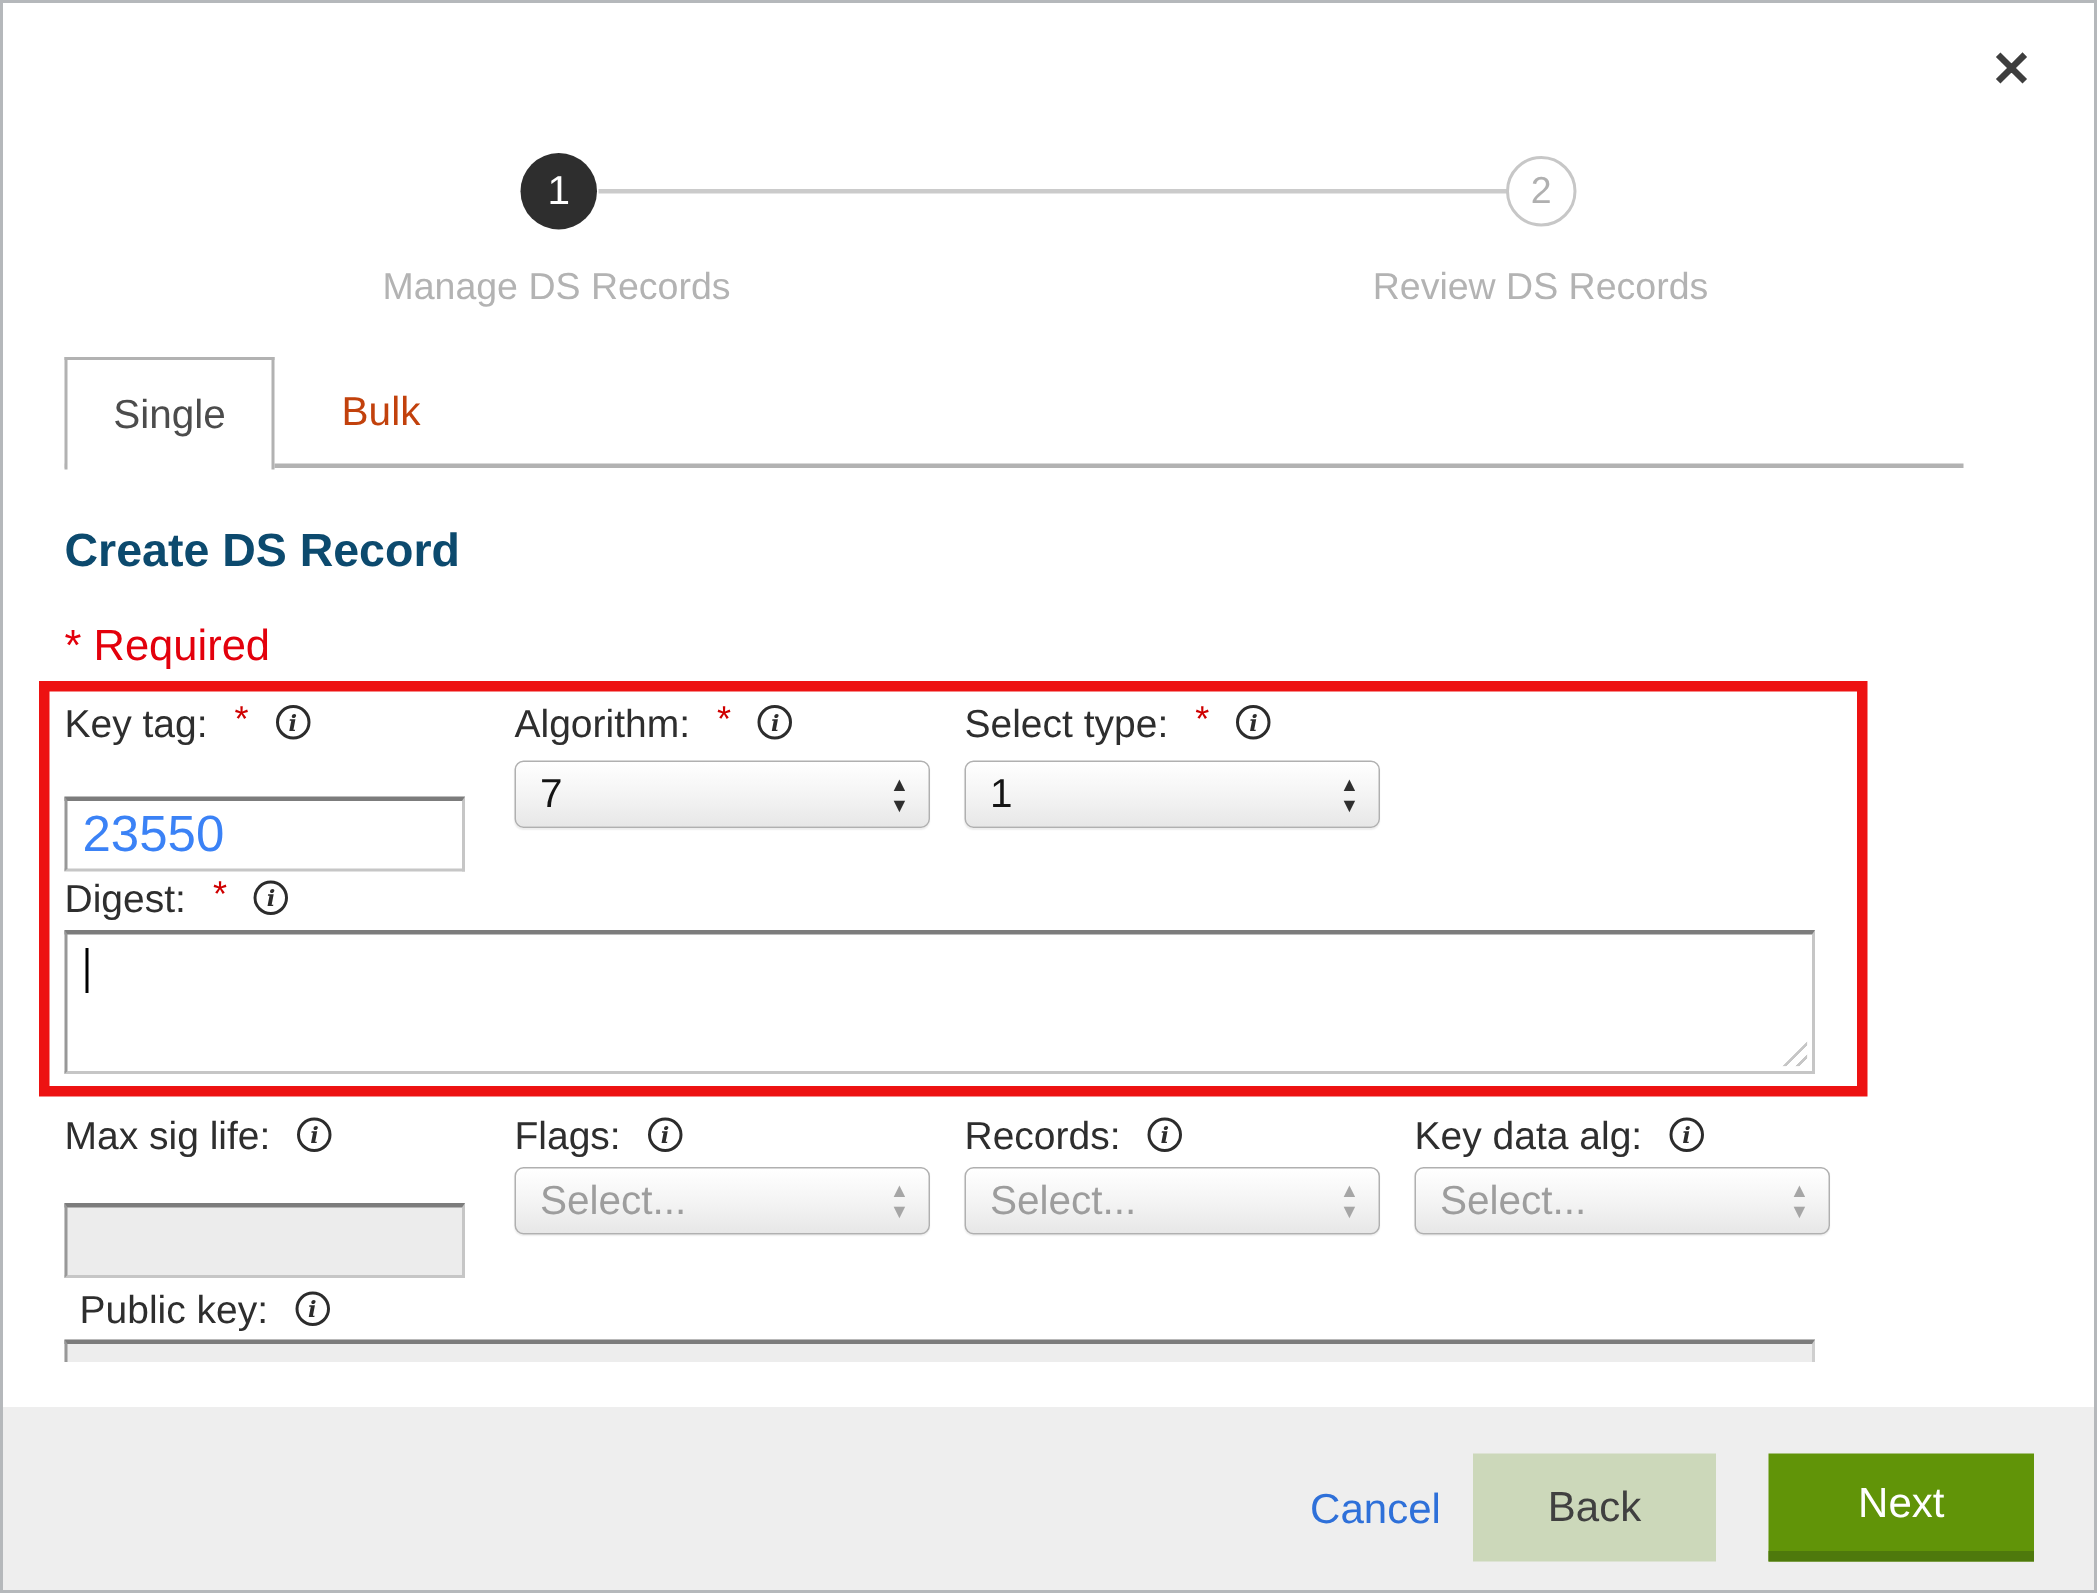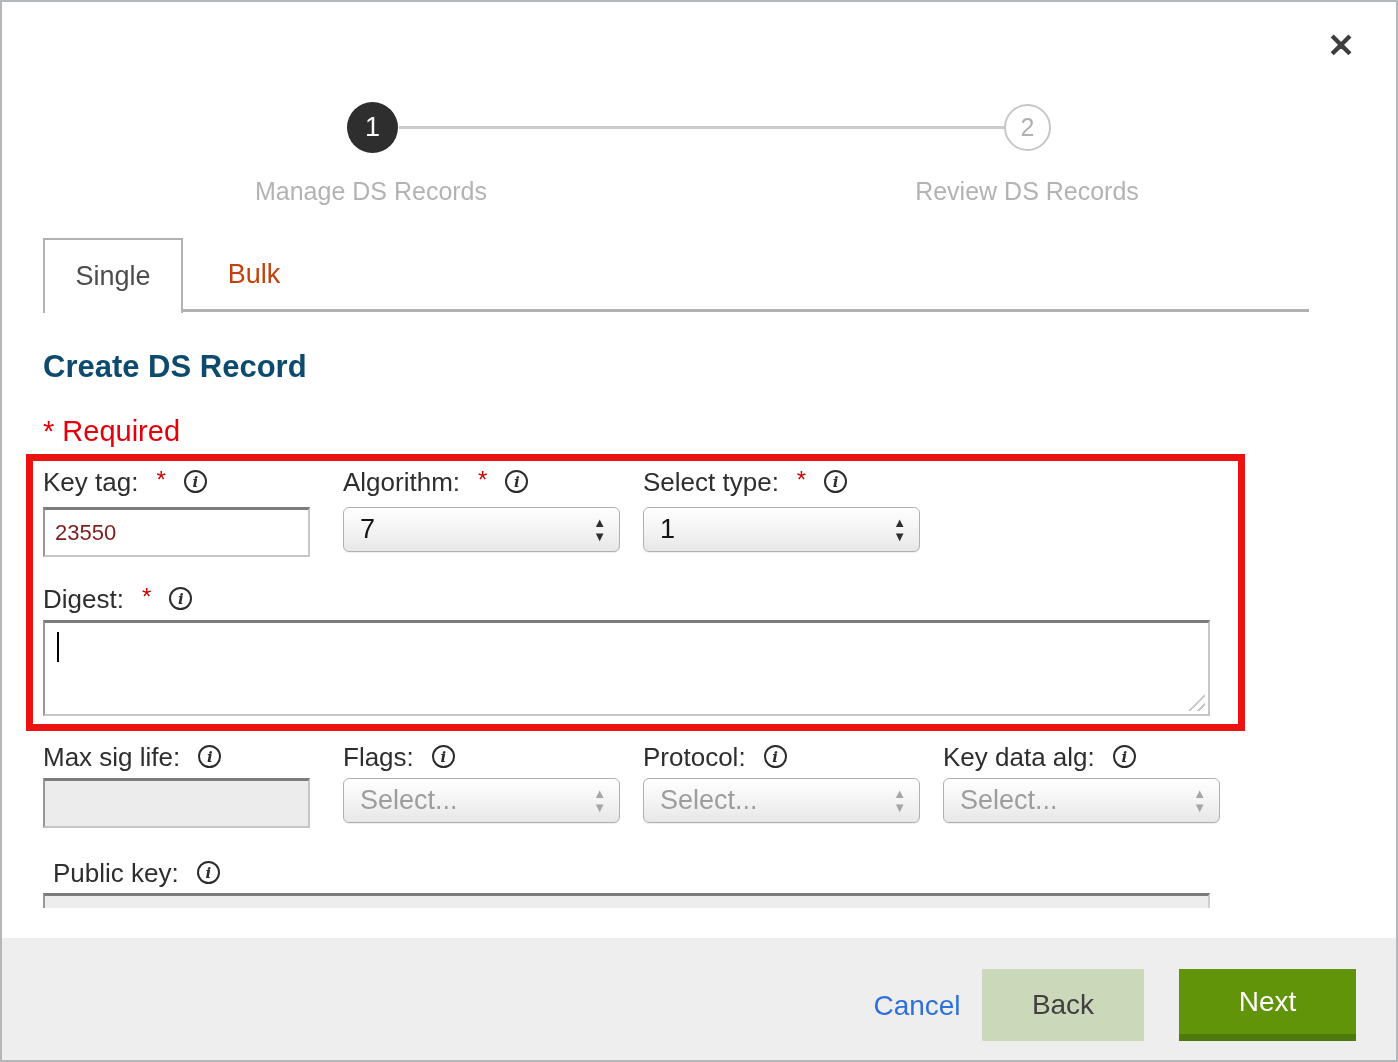--- a/index.html
+++ b/index.html
@@ -37,21 +37,21 @@
   
   .field-label{display:flex; align-items:flex-start; gap:18px; font-size:26px; color:#2e2e2e; line-height:30px;}
   .req{color:#cf0000; font-size:24px; line-height:24px; margin-top:1px;}
   .info-icon{width:23px; height:23px; border:2px solid #2c2c2c; border-radius:50%;
     display:inline-flex; align-items:center; justify-content:center; box-sizing:border-box;
     margin-top:3px; cursor:pointer; flex:none;}
   .info-icon i{font:italic 700 15px "DejaVu Serif", serif; color:#2c2c2c;}
   
   .text-input{box-sizing:border-box; background:#fff;
     border:2px solid #c6c6c6; border-top:3px solid #7c7c7c; border-left:2px solid #989898;
-    font-size:22px; color:#7f1d1d; display:flex; align-items:center; padding:0 10px;}
+    font-size:34px; color:#3b82f6; display:flex; align-items:center; padding:0 10px;margin-top:24px;}
   .text-input.disabled{background:#ececec;}
   .textarea-box{box-sizing:border-box; background:#fff;
     border:2px solid #c6c6c6; border-top:3px solid #7c7c7c; border-left:2px solid #989898;
     font-size:27px; color:#111; padding:8px 10px; line-height:34px;}
   .caret{display:inline-block; width:2px; height:30px; background:#000; vertical-align:-5px; margin-left:2px;}
   .resize-handle{position:absolute; right:3px; bottom:3px; width:17px; height:17px;
     background:repeating-linear-gradient(135deg,#c6c6c6 0 2px,transparent 2px 6px);
     clip-path:polygon(100% 0,100% 100%,0 100%); cursor:nwse-resize;}
   .textarea-clipped{box-sizing:border-box; background:#ededed; overflow:hidden;
     border-top:3px solid #7c7c7c; border-left:2px solid #989898; border-right:2px solid #cfcfcf;}
@@ -152,21 +152,21 @@
         <i>i</i>
       </span>
   </div>
   <div class="abs field-label" style="left:343px; top:742px;">
     <span>Flags:</span>
     <span class="info-icon">
         <i>i</i>
       </span>
   </div>
   <div class="abs field-label" style="left:643px; top:742px;">
-    <span>Protocol:</span>
+    <span>Records:</span>
     <span class="info-icon">
         <i>i</i>
       </span>
   </div>
   <div class="abs field-label" style="left:943px; top:742px;">
     <span>Key data alg:</span>
     <span class="info-icon">
         <i>i</i>
       </span>
   </div>

